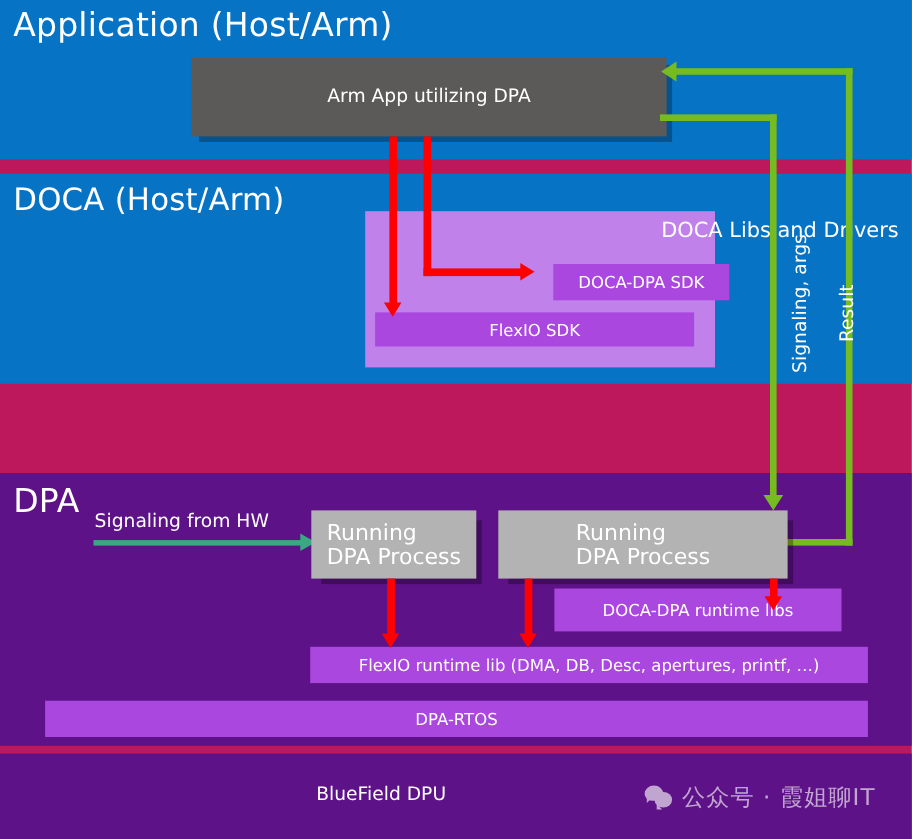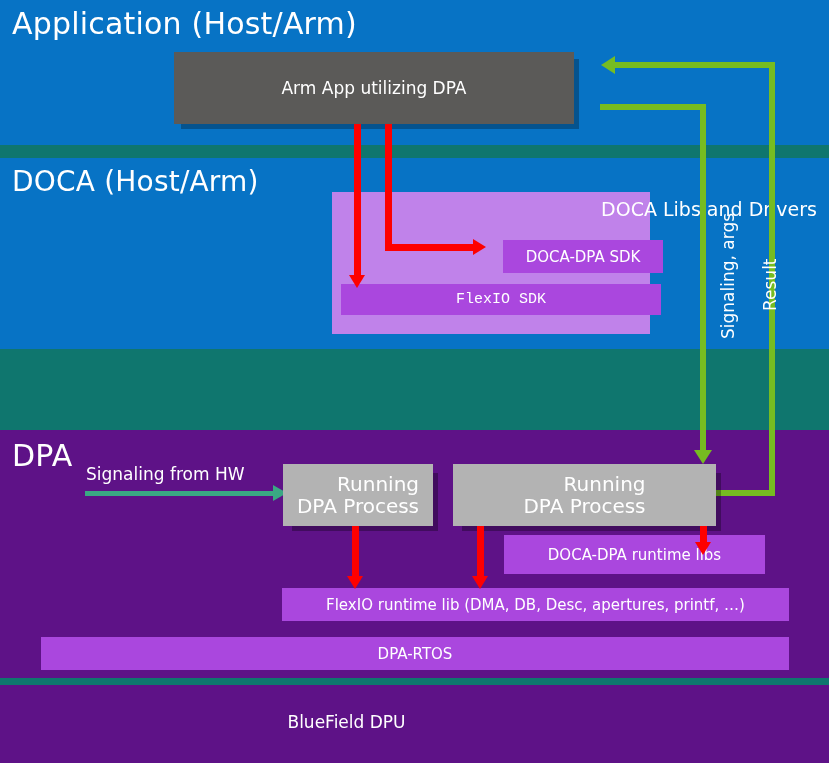--- a/index.html
+++ b/index.html
@@ -1,52 +1,52 @@
 <!DOCTYPE html>
 <html><head>
 <meta charset="utf-8">
 <style>
   html,body{margin:0;padding:0;background:#ffffff;}
   body{font-family:"DejaVu Sans","Liberation Sans",sans-serif;}
-  #canvas{position:relative;width:829px;height:763px;background:#0f766e;overflow:hidden;}
+  #canvas{position:relative;width:829px;height:763px;background:#be185d;overflow:hidden;}
 
   
   .band{position:absolute;left:0;width:829px;}
   #band-app{top:0;height:145px;background:#0773c5;}
   #band-doca{top:158px;height:191px;background:#0773c5;}
   #band-dpa{top:430px;height:248px;background:#5e1287;}
   #band-bluefield{top:685px;height:78px;background:#5e1287;}
 
   .band-title{position:absolute;color:#ffffff;font-weight:400;letter-spacing:.2px;}
   #title-app{left:12px;top:6px;font-size:30px;}
   #title-doca{left:12px;top:165px;font-size:28px;}
   #title-dpa{left:12px;top:438px;font-size:30px;}
 
   
   .gray-box{position:absolute;background:#5b5a58;color:#ffffff;display:flex;
             align-items:center;justify-content:center;text-align:center;
             box-shadow:6px 6px 0 -1px rgba(0,0,0,.28);}
-  #arm-app{left:174px;top:52px;width:400px;height:72px;font-size:17px;}
+  #arm-app{left:174px;top:52px;width:432px;height:72px;font-size:17px;}
 
   .dpa-proc{background:#b3b3b3;color:#ffffff;position:absolute;display:flex;
-            align-items:center;justify-content:center;text-align:right;
+            align-items:center;justify-content:center;text-align:left;
             line-height:1.12;font-size:20px;
             box-shadow:7px 7px 0 -2px rgba(0,0,0,.30);}
   #dpa-proc-1{left:283px;top:464px;width:150px;height:62px;}
   #dpa-proc-2{left:453px;top:464px;width:263px;height:62px;}
 
   
   #doca-libs{position:absolute;left:332px;top:192px;width:318px;height:142px;
              background:#c082ea;}
   #doca-libs-label{position:absolute;right:12px;top:198px;width:300px;
              text-align:right;color:#ffffff;font-size:19px;}
   .purple-bar{position:absolute;background:#aa47de;color:#ffffff;display:flex;
               align-items:center;justify-content:center;font-size:15px;text-align:center;}
   #doca-dpa-sdk{left:479px;top:240px;width:160px;height:33px;margin-left:24px;}
-  #flexio-sdk{left:341px;top:284px;width:320px;height:31px;font-family:Liberation Mono, monospace;}
+  #flexio-sdk{left:341px;top:284px;width:290px;height:31px;}
 
   
   #doca-dpa-runtime{left:504px;top:535px;width:261px;height:39px;}
   #flexio-runtime{left:282px;top:588px;width:507px;height:33px;}
   #dpa-rtos{left:41px;top:637px;width:748px;height:33px;}
 
   
   #bluefield-label{position:absolute;left:0;top:712px;width:829px;text-align:center;
                    color:#ffffff;font-size:17px;}
   #bluefield-label span{position:relative;left:-68px;}
@@ -156,14 +156,23 @@
   <div class="red-line" style="left:477px;top:526px;width:7px;height:52px;"></div>
   <div class="red-head down" style="left:472px;top:576px;"></div>
 
   <div class="red-line" style="left:700px;top:526px;width:7px;height:18px;"></div>
   <div class="red-head down" style="left:695px;top:542px;"></div>
 
   <div id="bluefield-label">
     <span>BlueField DPU</span>
   </div>
 
+  <div id="watermark">
+    <div id="wechat-icon">
+      <div class="b1"></div>
+        <div class="t1"></div>
+      <div class="b2"></div>
+        <div class="t2"></div>
+    </div>
+    <div id="watermark-text">公众号 · 霞姐聊IT</div>
+  </div>
 
 </div>
 
 </body></html>

